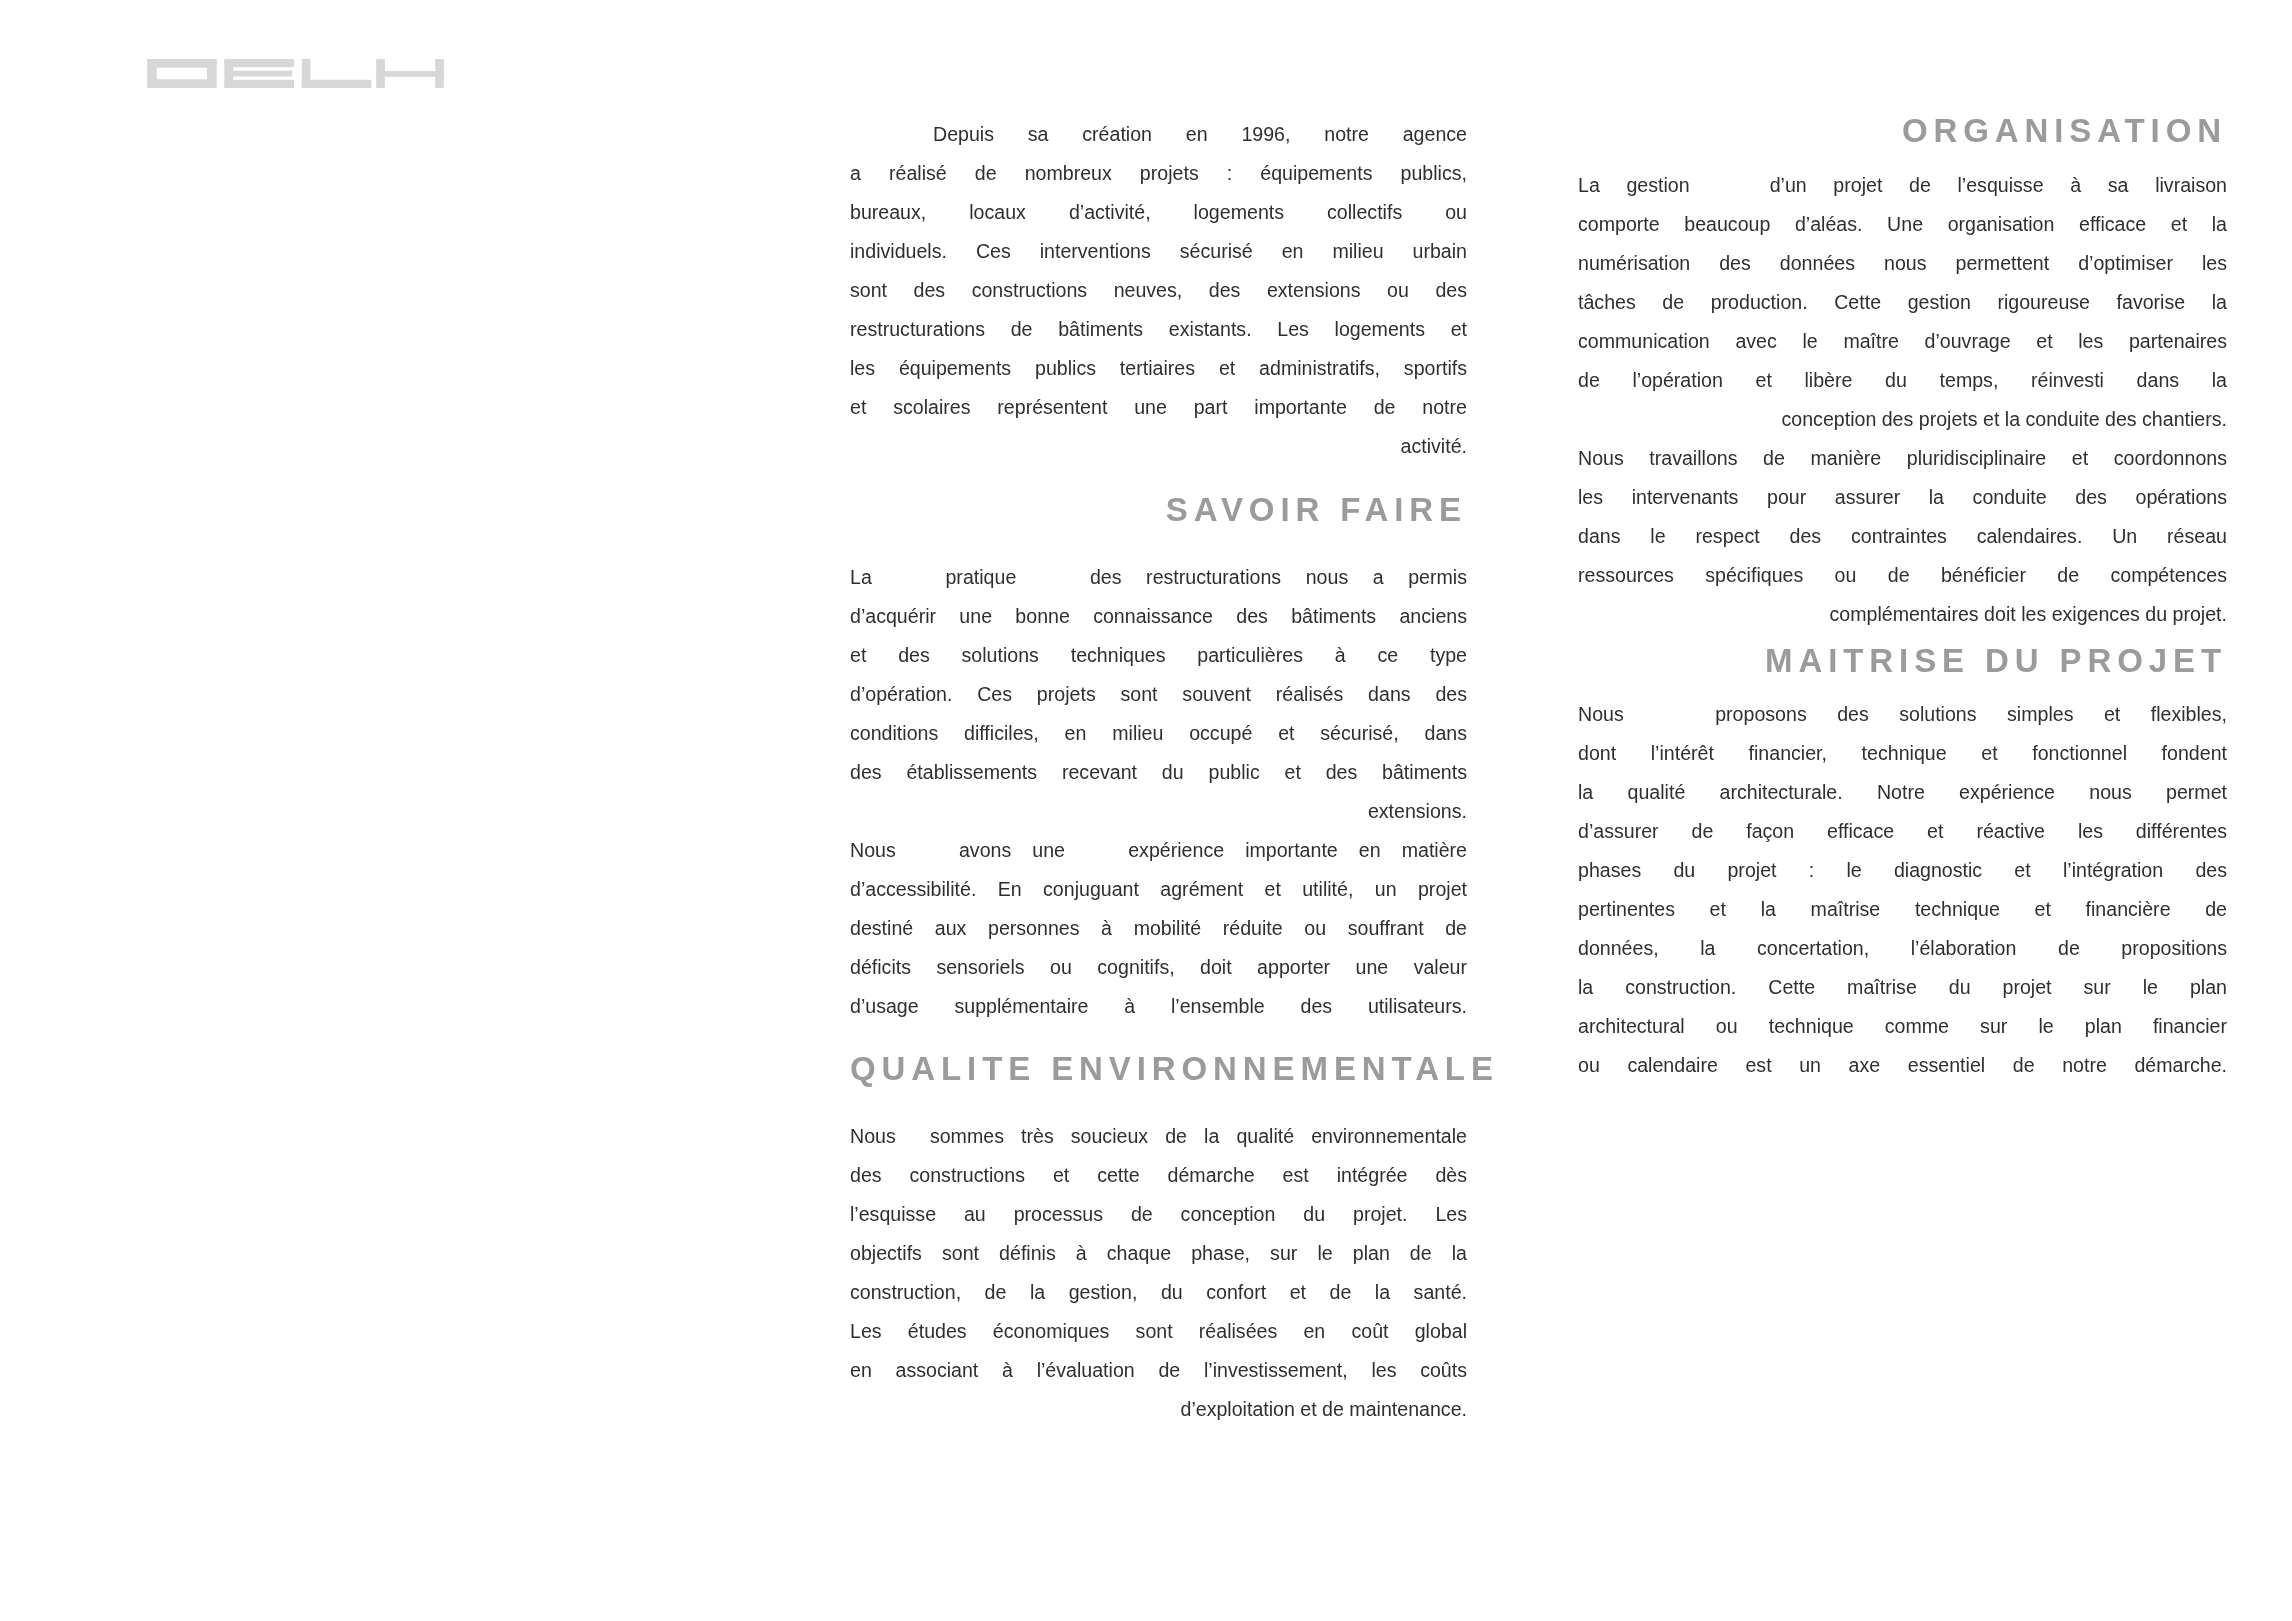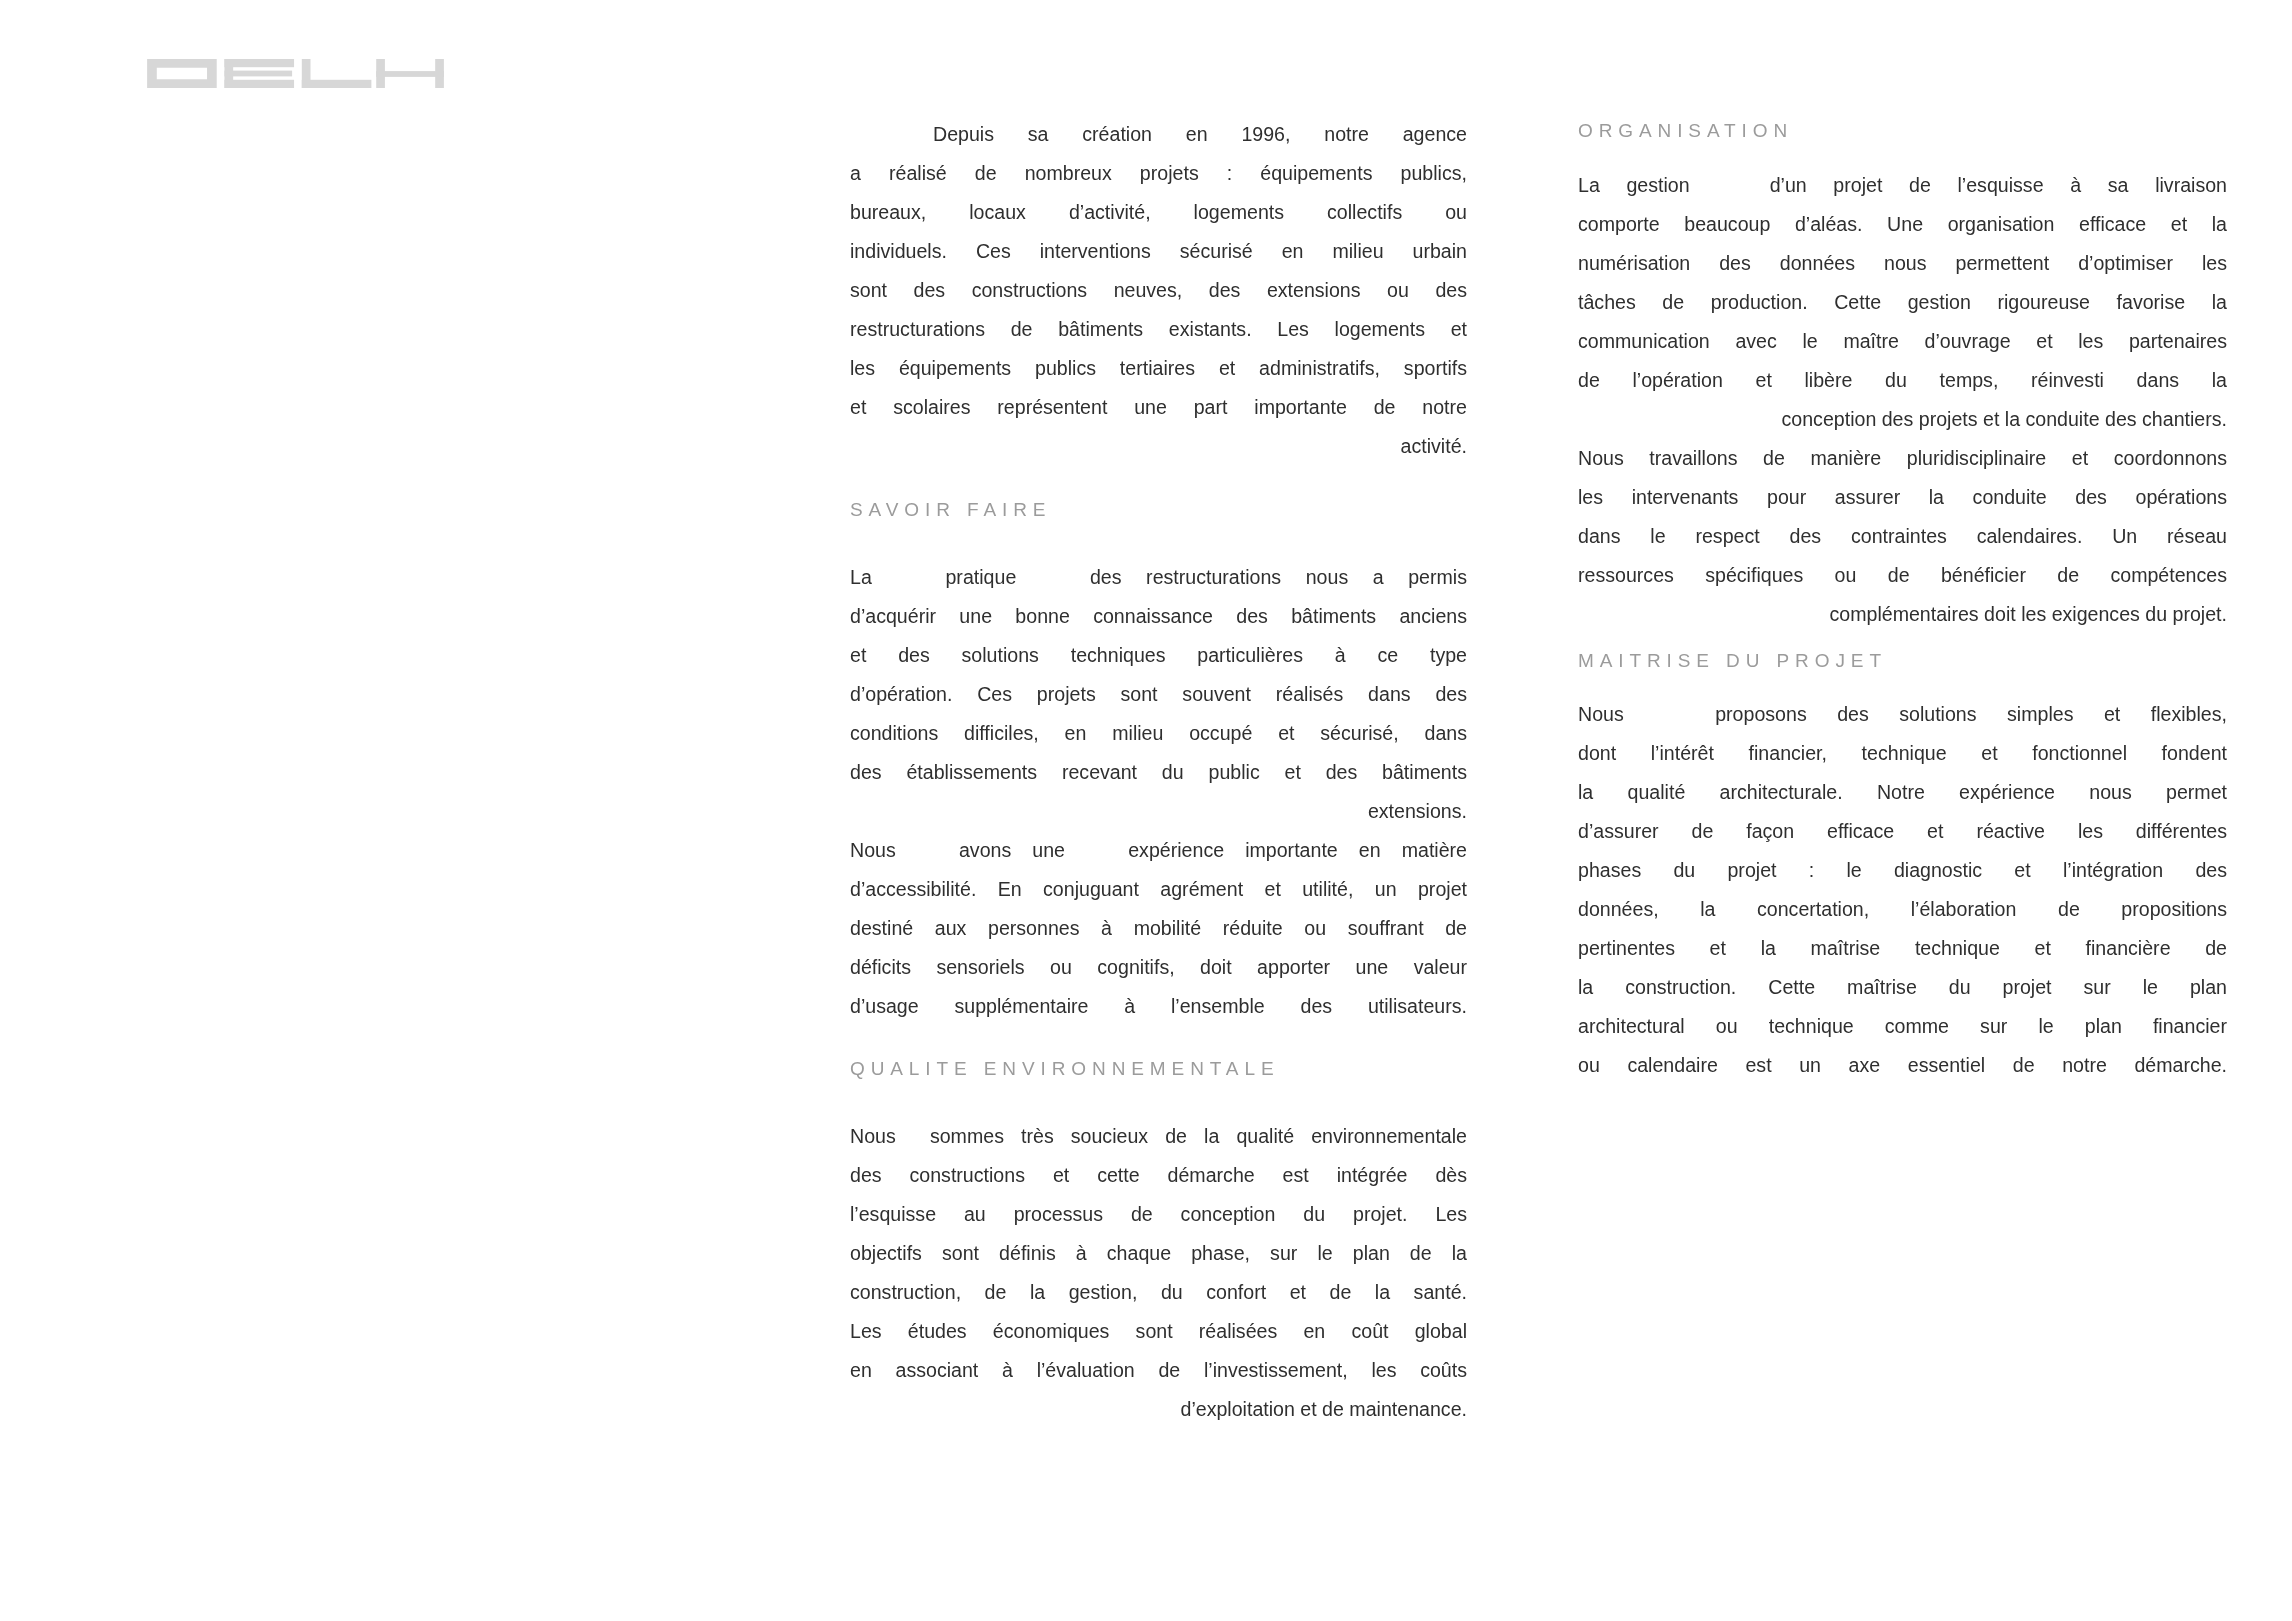--- a/index.html
+++ b/index.html
@@ -19,25 +19,25 @@
   }
   .logo svg { display:block; }
 
   
   .col { position:absolute; }
   .col-mid  { left:850px;  top:115px; width:617px; }
   .col-right{ left:1578px; top:111px; width:649px; }
 
   
   .sec-h {
-    font-size:19px;
-    font-weight:400;
+    font-size:33px;
+    font-weight:700;
     color:#9b9b9b;
     letter-spacing:5.9px;
-    text-align:left;
+    text-align:right;
     height:39px; line-height:39px;
     margin:0;
     white-space:nowrap;
   }
   .col-mid .sec-h   { margin:23.5px 0 29px 0; }
   .col-right .sec-h { margin:0 0 15.7px 0; }
   .col-right .sec-h.mt { margin-top:7px; }
 
   
   .para { margin:0; }
@@ -150,20 +150,20 @@
       <div class="ln last">complémentaires doit les exigences du projet.</div>
     </div>
 
   <h2 class="sec-h mt">MAITRISE DU PROJET</h2>
   <div class="para">
       <div class="ln">Nous &nbsp;&nbsp;proposons des solutions simples et flexibles,</div>
       <div class="ln">dont l’intérêt financier, technique et fonctionnel fondent</div>
       <div class="ln">la qualité architecturale. Notre expérience nous permet</div>
       <div class="ln">d’assurer de façon efficace et réactive les différentes</div>
       <div class="ln">phases du projet : le diagnostic et l’intégration des</div>
+      <div class="ln">pertinentes et la maîtrise technique et financière de</div>
       <div class="ln">données, la concertation, l’élaboration de propositions</div>
-      <div class="ln">pertinentes et la maîtrise technique et financière de</div>
       <div class="ln">la construction. Cette maîtrise du projet sur le plan</div>
       <div class="ln">architectural ou technique comme sur le plan financier</div>
       <div class="ln">ou calendaire est un axe essentiel de notre démarche.</div>
     </div>
 </div>
 
 
 </body></html>

